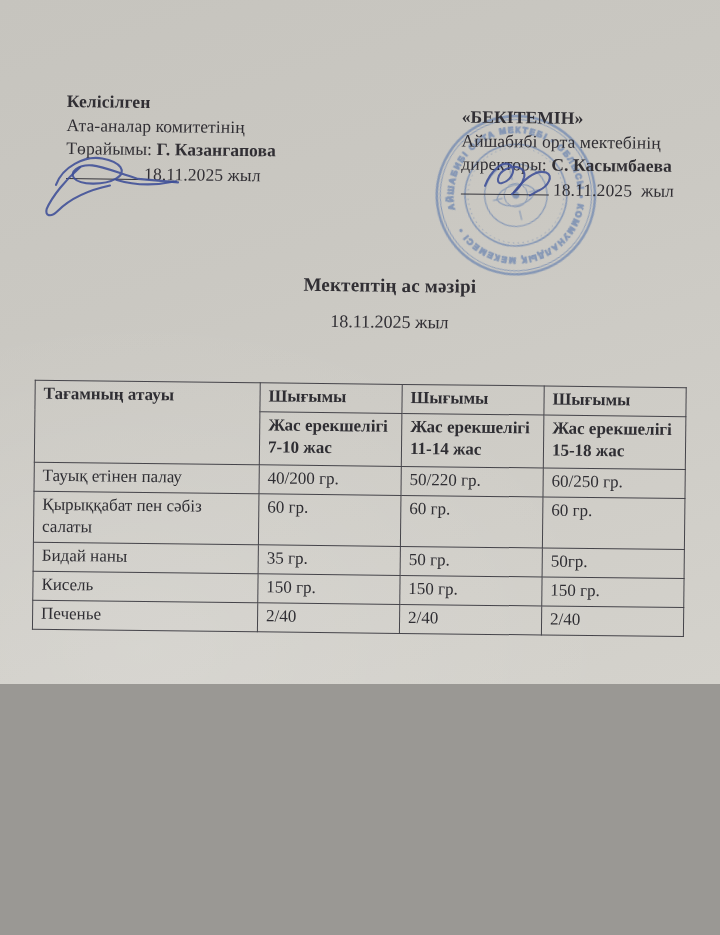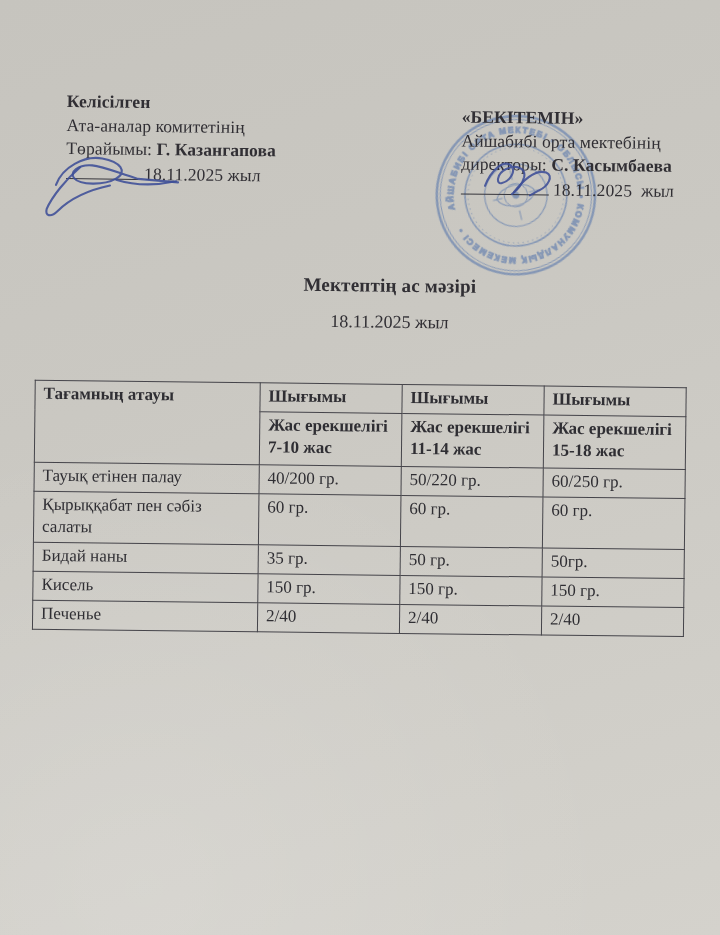--- a/index.html
+++ b/index.html
@@ -1,17 +1,17 @@
 <!DOCTYPE html>
 <html style="--stamp-blue: #5b79ad; --ink-blue: #3e4f97; --paper: #cbc9c3; --text: #312f34;"><head>
 <meta charset="utf-8">
 <style>
   html,body{margin:0;padding:0;background:#9a9894;}
   .photo{
-    position:relative;width:720px;height:935px;overflow:hidden;
+    position:relative;width:720px;height:684px;overflow:hidden;
     background:
       radial-gradient(120% 90% at 20% 95%, rgba(255,255,255,.14), rgba(255,255,255,0) 55%),
       linear-gradient(163deg,#c6c4be 0%,#cac8c2 38%,#cfcdc7 70%,#d4d2cc 100%);
     font-family:"Liberation Serif","DejaVu Serif",serif;
     color:#312f34;
   }
   .sheet{position:absolute;inset:0;transform:rotate(.65deg);transform-origin:60px 95px;}
 
   
   .approval{position:absolute;font-size:17.5px;line-height:23.5px;letter-spacing:.1px;z-index:2;}

